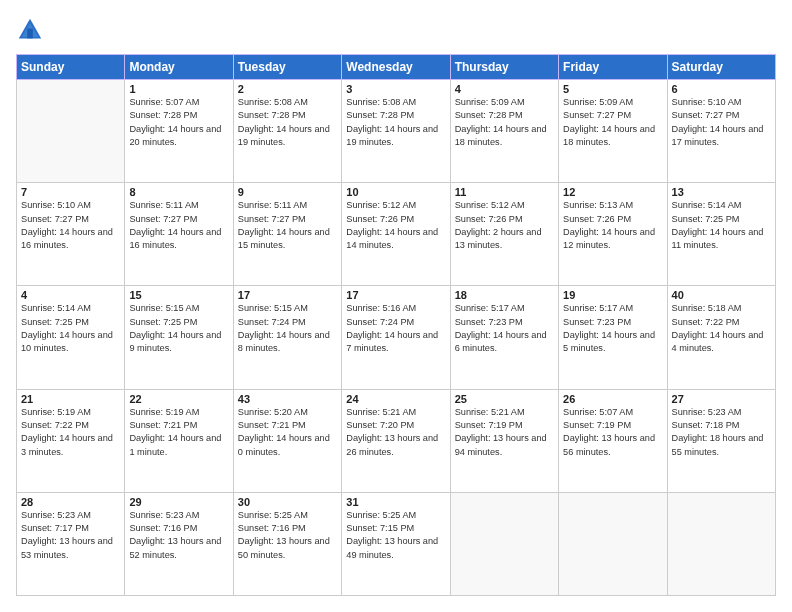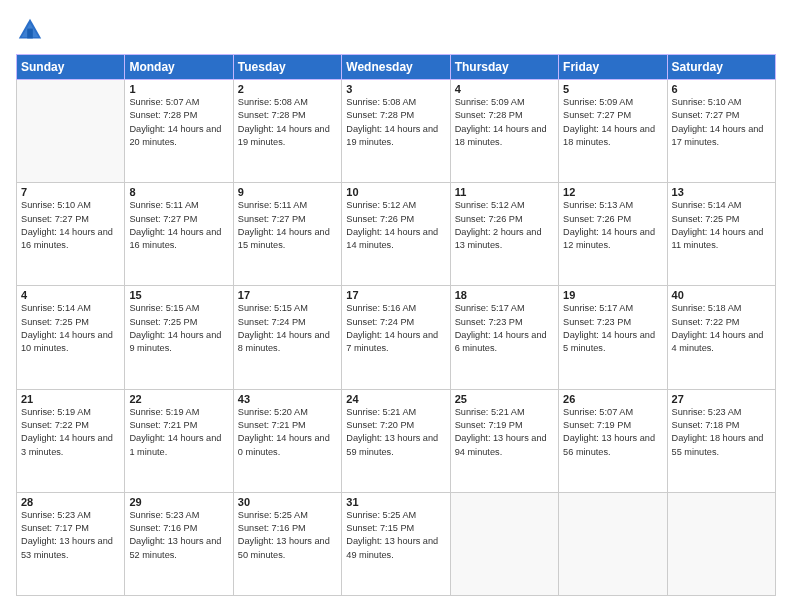--- a/index.html
+++ b/index.html
@@ -230,21 +230,21 @@
           <td>
             <span class="day-num">22</span>
             <div class="cell-content"><span>Sunrise: 5:19 AM</span><br><span>Sunset: 7:21 PM</span><br><span>Daylight: 14 hours and 1 minute.</span></div>
           </td>
           <td>
             <span class="day-num">43</span>
             <div class="cell-content"><span>Sunrise: 5:20 AM</span><br><span>Sunset: 7:21 PM</span><br><span>Daylight: 14 hours and 0 minutes.</span></div>
           </td>
           <td>
             <span class="day-num">24</span>
-            <div class="cell-content"><span>Sunrise: 5:21 AM</span><br><span>Sunset: 7:20 PM</span><br><span>Daylight: 13 hours and 59 minutes.</span></div>
+            <div class="cell-content"><span>Sunrise: 5:21 AM</span><br><span>Sunset: 7:20 PM</span><br><span>Daylight: 13 hours and 26 minutes.</span></div>
           </td>
           <td>
             <span class="day-num">25</span>
             <div class="cell-content"><span>Sunrise: 5:21 AM</span><br><span>Sunset: 7:19 PM</span><br><span>Daylight: 13 hours and 94 minutes.</span></div>
           </td>
           <td>
             <span class="day-num">26</span>
             <div class="cell-content"><span>Sunrise: 5:07 AM</span><br><span>Sunset: 7:19 PM</span><br><span>Daylight: 13 hours and 56 minutes.</span></div>
           </td>
           <td>

